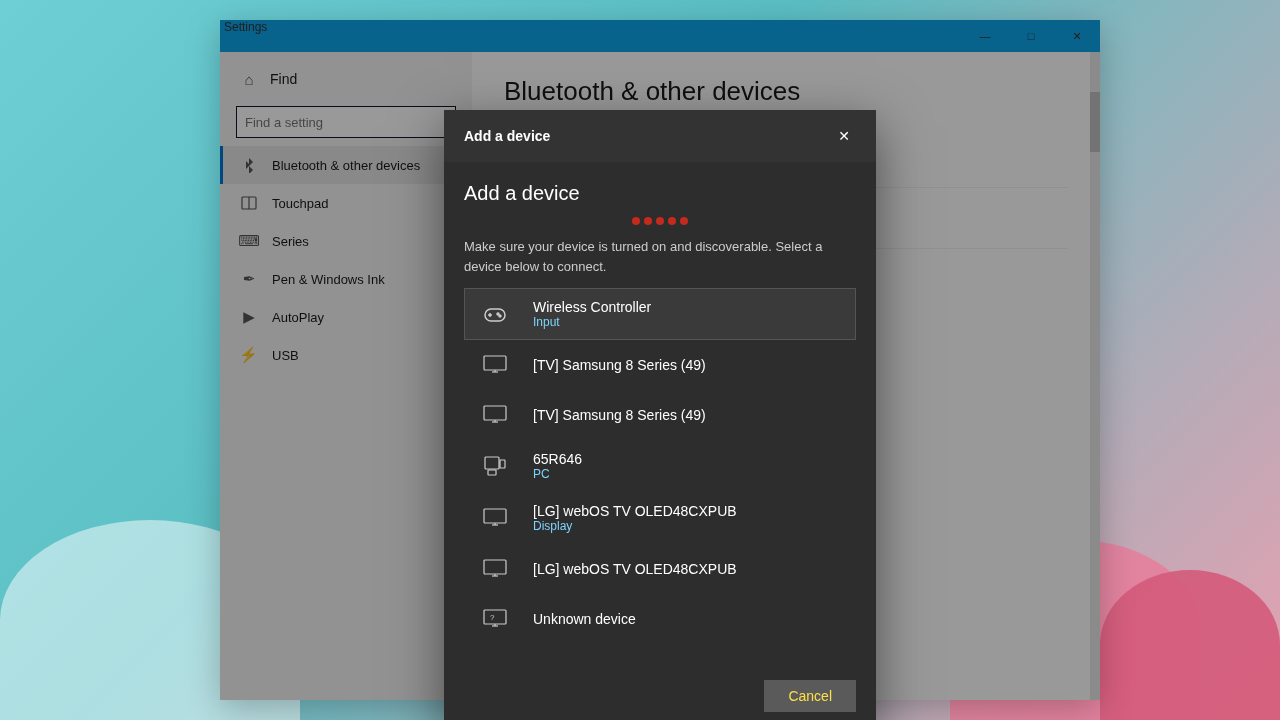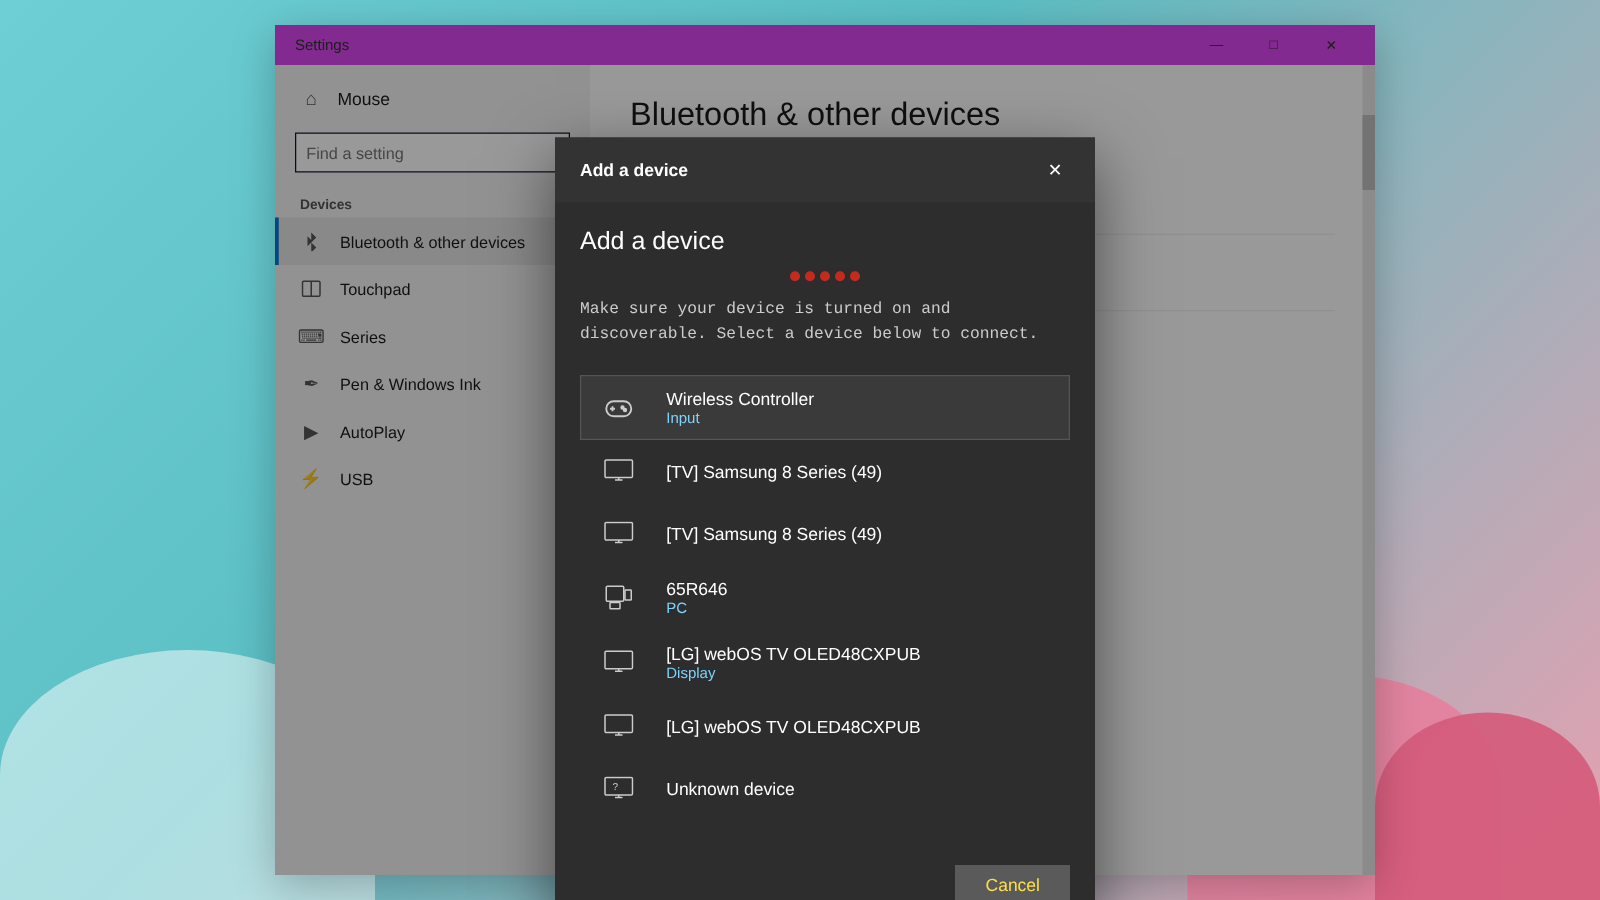--- a/index.html
+++ b/index.html
@@ -20,25 +20,25 @@
       width: 880px;
       height: 680px;
       background: #f3f3f3;
       box-shadow: 0 8px 32px rgba(0,0,0,0.25);
       display: flex;
       flex-direction: column;
     }
 
     .title-bar {
       height: 32px;
-      background: #d946ef;
-      display: flex;
-      align-items: center;
+      background: #0ea5e9;
+      display: flex;
+      align-items: flex-start;
       justify-content: space-between;
-      padding: 0 12px;
+      padding: 0 0;
       flex-shrink: 0;
     }
 
     .title-bar-title {
       font-size: 12px;
       color: #333;
       margin-left: 4px;
     }
 
     .title-bar-controls {
@@ -245,23 +245,22 @@
     .modal-heading {
       font-size: 20px;
       font-weight: 300;
       margin-bottom: 12px;
       color: white;
     }
 
     .modal-desc {
       font-size: 13px;
       color: #ccc;
-      margin-bottom: 24px;
+      margin-bottom: 12px;
       line-height: 1.5;
-      font-family: Liberation Mono, monospace;
     }
 
     
     .loading-dots {
       display: flex;
       gap: 4px;
       justify-content: center;
       margin-bottom: 12px;
     }
 
@@ -346,28 +345,27 @@
       <button class="title-bar-btn close">✕</button>
     </div>
   </div>
 
   <div class="window-body">
 
     <div class="sidebar">
 
       <div class="sidebar-home">
         <div class="sidebar-icon">⌂</div>
-        <span>Mouse</span>
+        <span>Find</span>
       </div>
 
       <div class="search-box">
         <input type="text" placeholder="Find a setting" style="">
       </div>
 
-      <div class="sidebar-section-label">Devices</div>
 
       <div class="sidebar-item active">
         <div class="sidebar-icon">
           <svg width="16" height="16" viewBox="0 0 16 16" fill="#555">
             <path d="M8 1l4 4-4 4 4 4-4 4V9l-3 3V4l3 3V1z"></path>
           </svg>
         </div>
         <span>Bluetooth &amp; other devices</span>
       </div>
 

